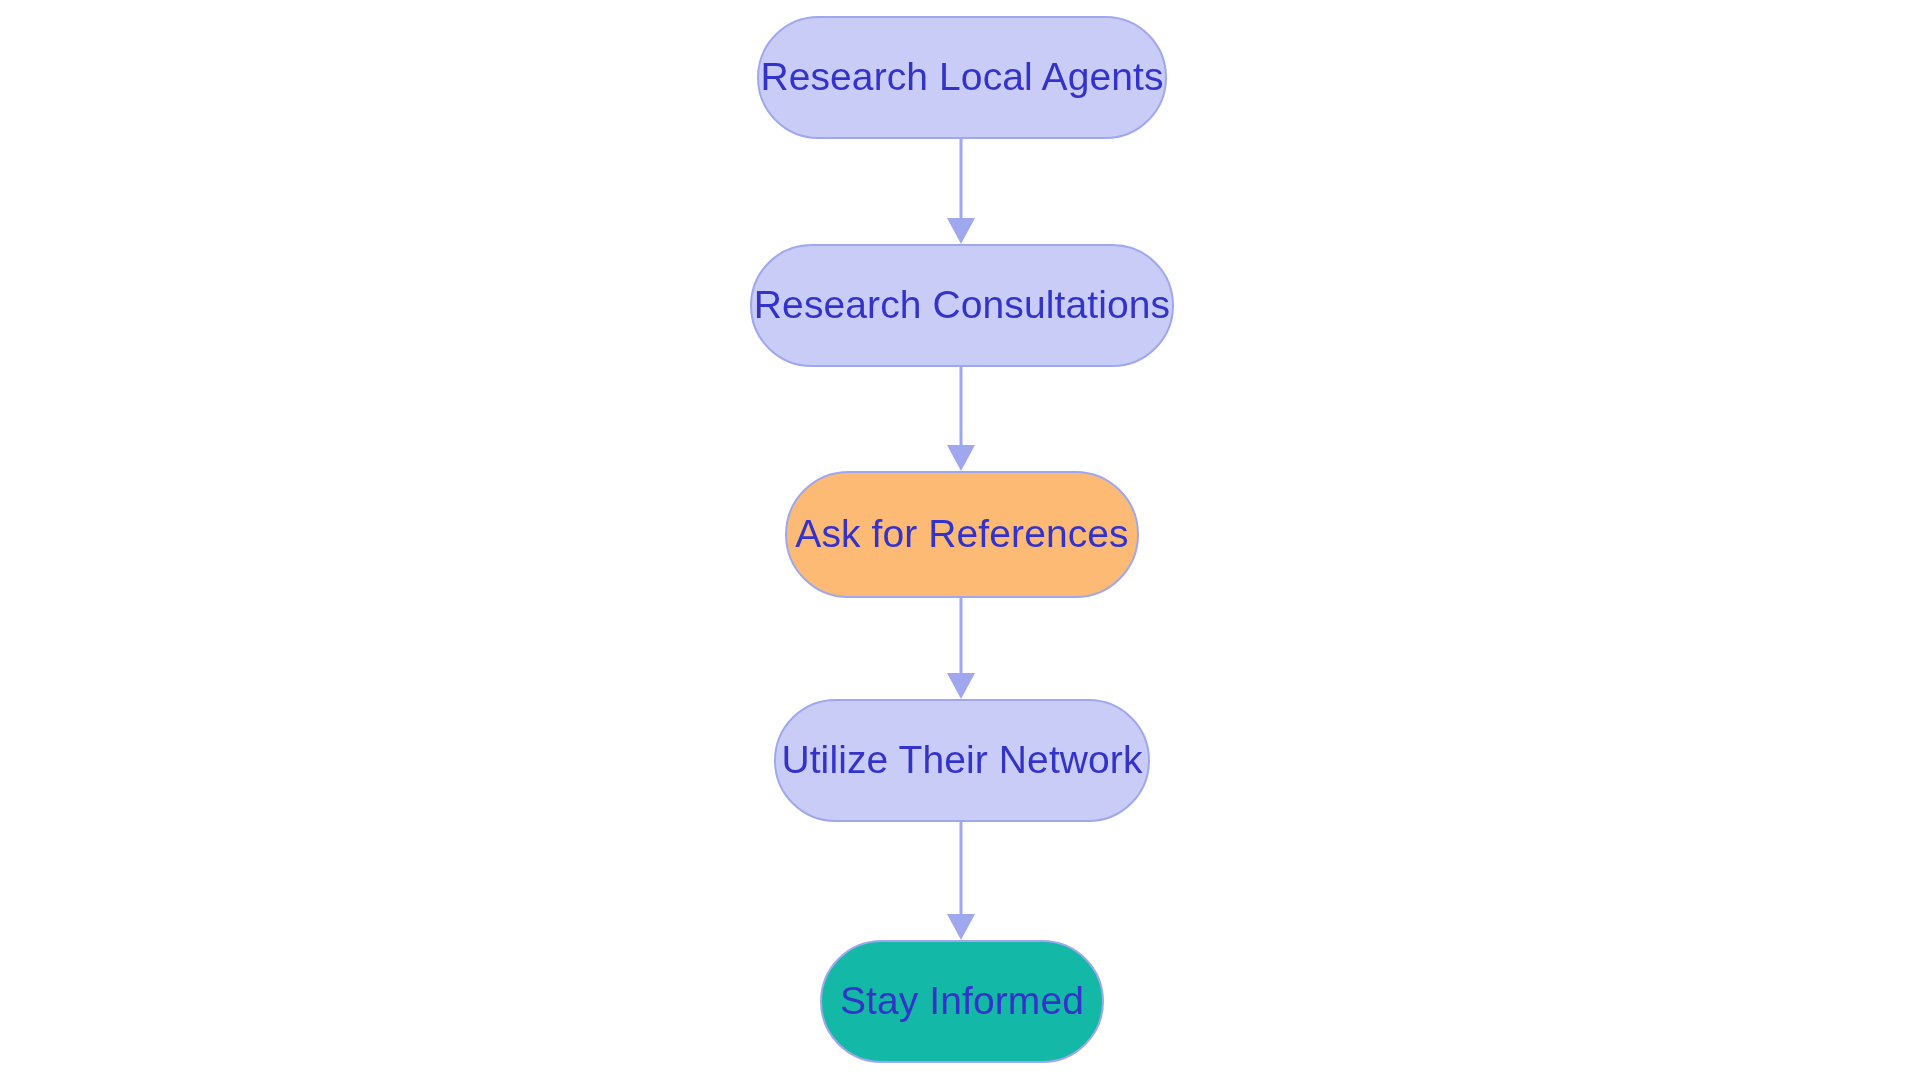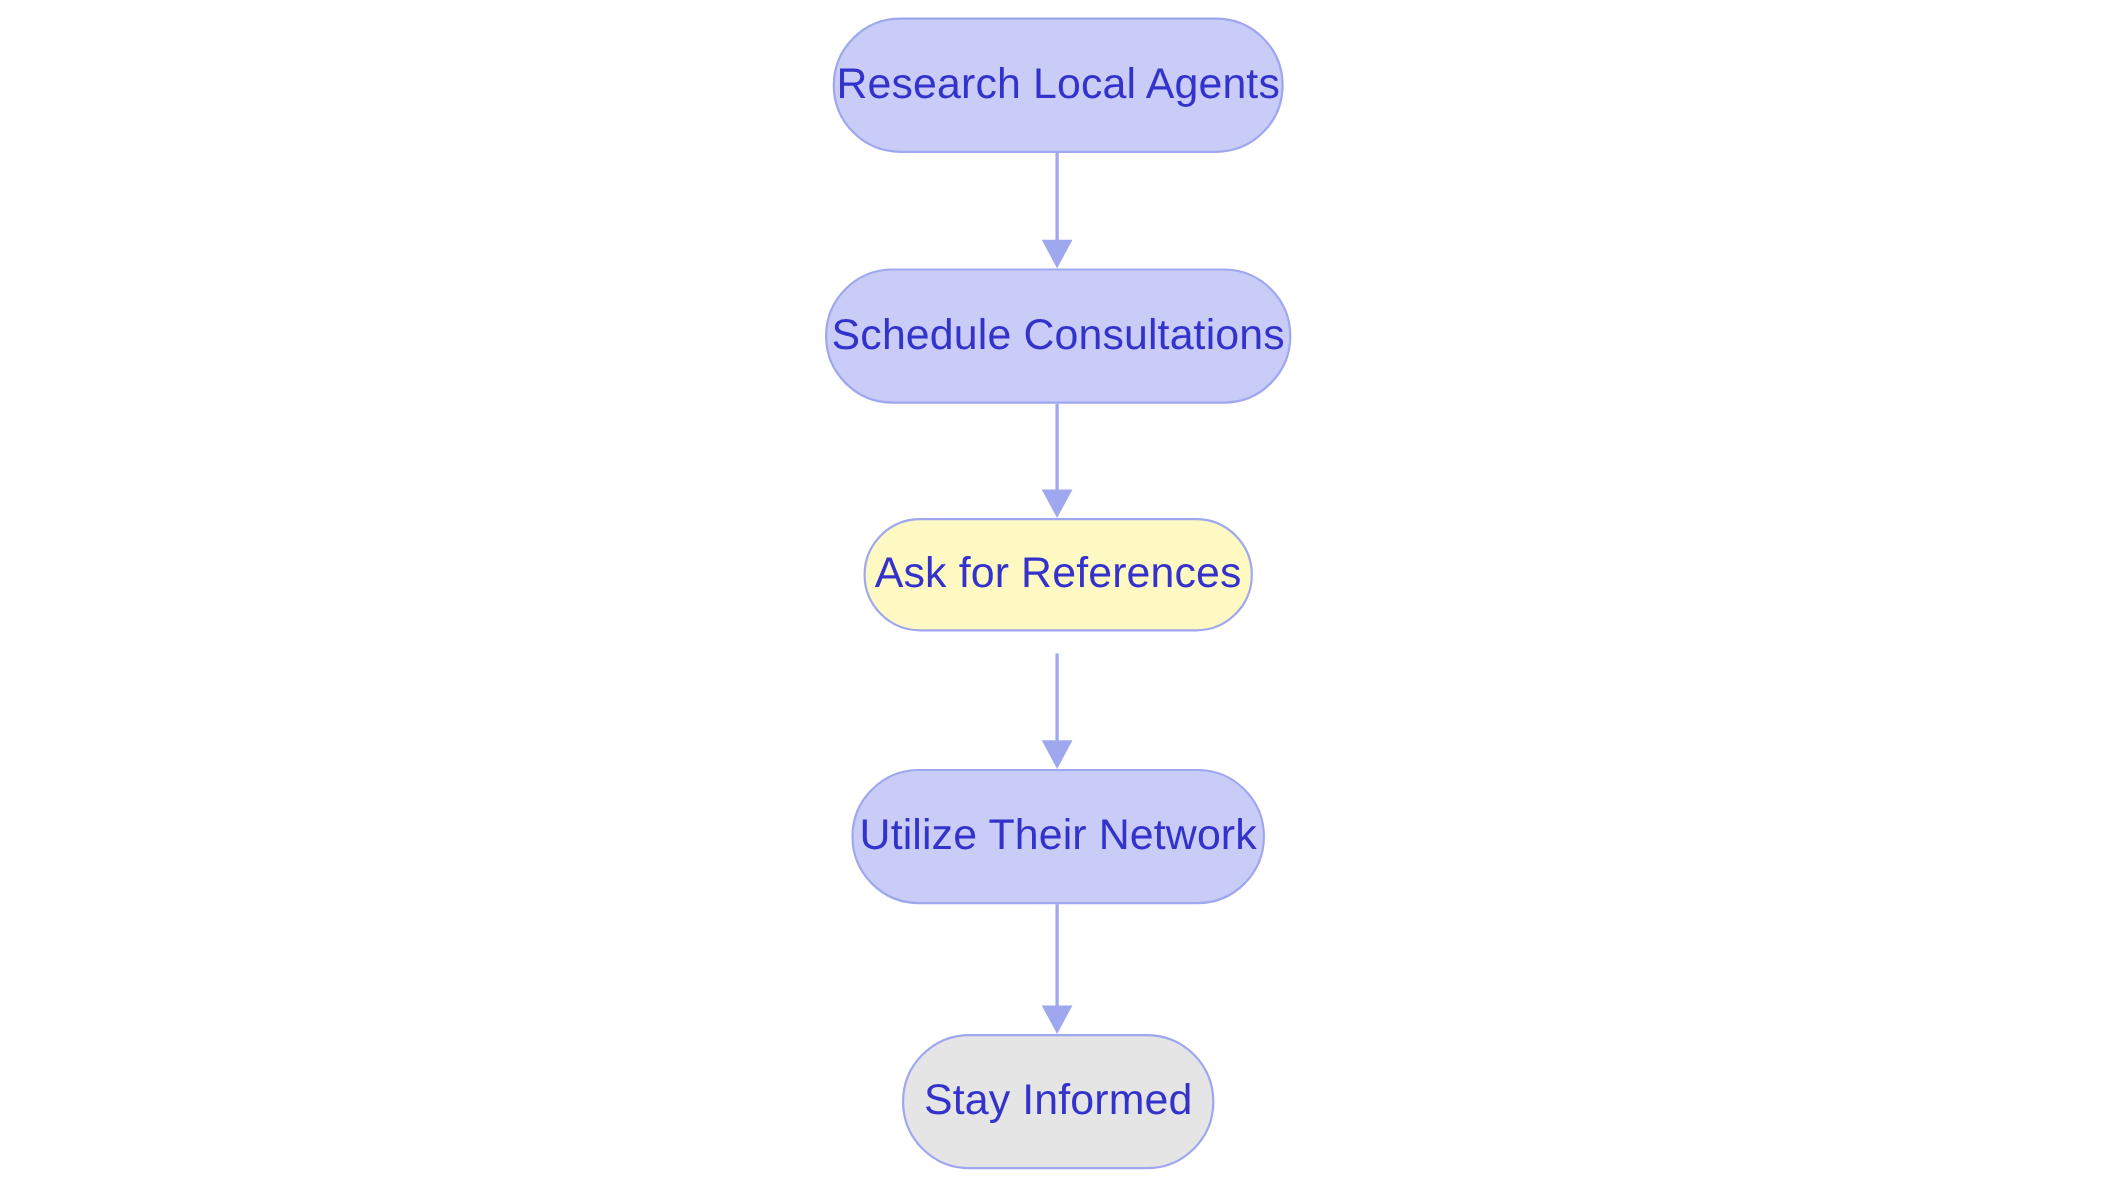--- a/index.html
+++ b/index.html
@@ -71,28 +71,28 @@
         <line x1="961" y1="822" x2="961" y2="916" stroke="#9fa8ef" stroke-width="3"></line>
         <polygon points="947,914 975,914 961,940" fill="#9fa8ef"></polygon>
       </g>
     </svg>
 
   <div class="node" style="left: 757px; top: 16px; width: 410px; height: 123px; background: rgb(201, 204, 247); border-color: rgb(159, 168, 239); border-width: 2px; color: rgb(51, 51, 204);">
     <span class="node-label">Research Local Agents</span>
   </div>
 
   <div class="node" style="left: 750px; top: 244px; width: 424px; height: 123px; background: rgb(201, 204, 247); border-color: rgb(159, 168, 239); border-width: 2px; color: rgb(51, 51, 204);">
-    <span class="node-label">Schedule Consultations</span>
+    <span class="node-label">Research Consultations</span>
   </div>
 
-  <div class="node" style="left: 785px; top: 471px; width: 354px; height: 103px; background: #fef9c3; border-color: rgb(159, 168, 239); border-width: 2px; color: rgb(51, 51, 204);">
+  <div class="node" style="left: 785px; top: 471px; width: 354px; height: 127px; background: #fdba74; border-color: rgb(159, 168, 239); border-width: 2px; color: rgb(51, 51, 204);">
     <span class="node-label">Ask for References</span>
   </div>
 
   <div class="node" style="left: 774px; top: 699px; width: 376px; height: 123px; background: rgb(201, 204, 247); border-color: rgb(159, 168, 239); border-width: 2px; color: rgb(51, 51, 204);">
     <span class="node-label">Utilize Their Network</span>
   </div>
 
-  <div class="node" style="left: 820px; top: 940px; width: 284px; height: 123px; background: #e5e5e5; border-color: rgb(159, 168, 239); border-width: 2px; color: rgb(51, 51, 204);">
+  <div class="node" style="left: 820px; top: 940px; width: 284px; height: 123px; background: #14b8a6; border-color: rgb(159, 168, 239); border-width: 2px; color: rgb(51, 51, 204);">
     <span class="node-label">Stay Informed</span>
   </div>
 
 </div>
 
 </body></html>

